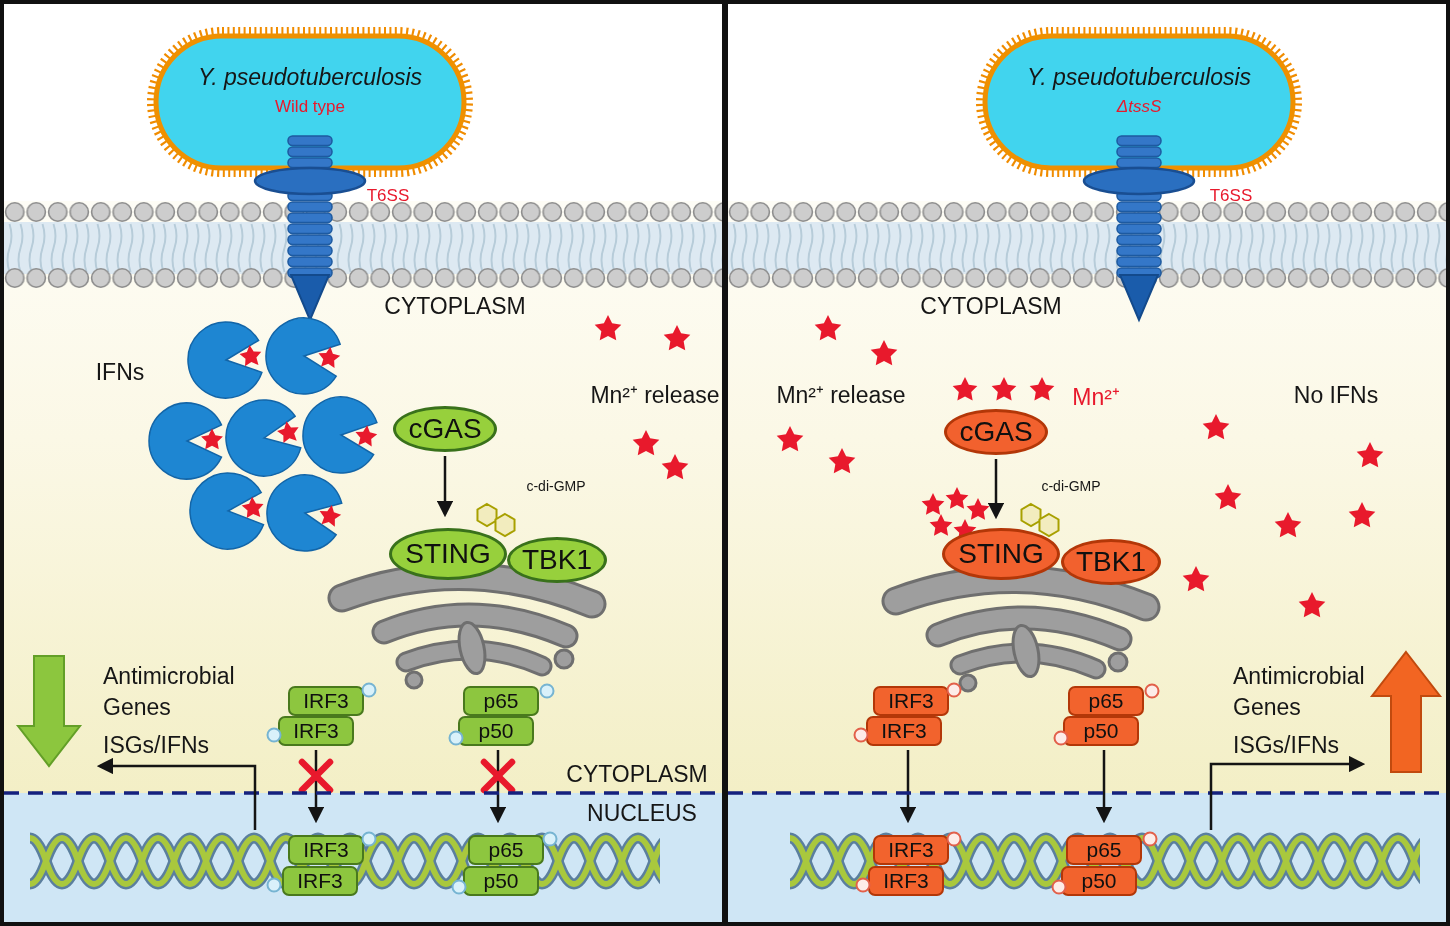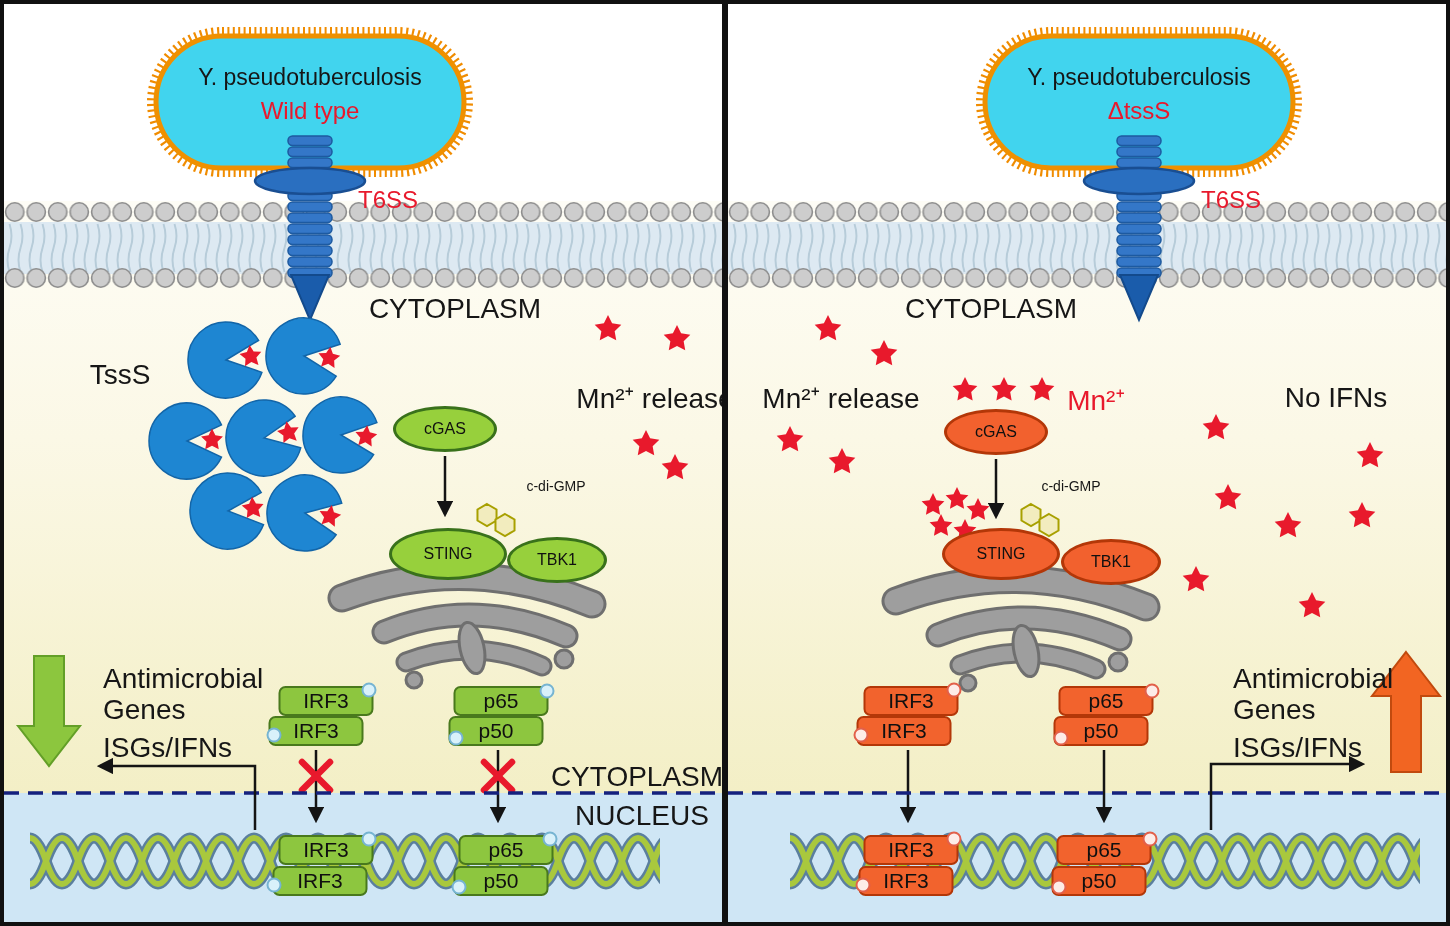--- a/index.html
+++ b/index.html
@@ -4,31 +4,31 @@
 <style>
   *{box-sizing:border-box;margin:0;padding:0}
   body{width:1450px;height:926px;background:#111;font-family:"Liberation Sans",sans-serif}
   .stage{width:1450px;height:926px;background:#111;padding:4px;display:flex;gap:6px}
   .panel{position:relative;width:718px;height:918px;background:#fff;overflow:hidden}
   .zone{position:absolute;left:0;width:100%}
   .ext{top:0;height:197px;background:#ffffff}
   .cyt{top:197px;height:592px;background:linear-gradient(180deg,#fefdf6 0%,#fbf8e6 40%,#f3efc6 100%)}
   .nuc{top:789px;height:129px;background:#cfe6f5}
   svg.art{position:absolute;left:0;top:0;width:718px;height:918px}
-  .lbl{position:absolute;font-size:28px;color:#161616;white-space:nowrap;transform:translateX(-50%)}
+  .lbl{position:absolute;font-size:23px;color:#161616;white-space:nowrap;transform:translateX(-50%)}
   .la{transform:none}
   .red{color:#e8192c}
-  .it{}
-  .f24{font-size:24px}
+  .it{font-style:italic}
+  .f24{font-size:17px}
   .f23{font-size:23px}
   .f21{font-size:14px}
-  .oval{position:absolute;transform:translate(-50%,-50%);display:flex;align-items:center;justify-content:center;border-radius:50%;font-size:16px;color:#101010}
+  .oval{position:absolute;transform:translate(-50%,-50%);display:flex;align-items:center;justify-content:center;border-radius:50%;font-size:28px;color:#101010}
   .oval.green{background:#97d03c;border:3px solid #39711b}
   .oval.orange{background:#f2612e;border:3px solid #b33708}
-  .pbox{position:absolute;width:95px;height:30px;transform:translate(-50%,-50%);display:flex;align-items:center;justify-content:center;border-radius:7px;font-size:21px;color:#101010}
+  .pbox{position:absolute;width:76px;height:30px;transform:translate(-50%,-50%);display:flex;align-items:center;justify-content:center;border-radius:7px;font-size:21px;color:#101010}
   .pbox.green{background:#8dc63f;border:2.5px solid #49791d}
   .pbox.orange{background:#f2632d;border:2.5px solid #b33708}
   .pcirc{position:absolute;width:15px;height:15px;border-radius:50%;transform:translate(-50%,-50%)}
   .pcirc.cyan{background:#d9f1fa;border:2px solid #76b4d2}
   .pcirc.pink{background:#fdece8;border:2px solid #e2604a}
 </style>
 </head>
 <body>
 
 <div class="stage">
@@ -173,21 +173,21 @@
       <rect x="26" y="822" width="630" height="70" fill="url(#dnaL)"></rect>
 
       <polyline points="251,826 251,762 96,762" fill="none" stroke="#141414" stroke-width="2.5" marker-end="url(#ahL)"></polyline>
       <path d="M30,652 L60,652 L60,722 L76,722 L45,762 L14,722 L30,722 Z" fill="#8cc63e" stroke="#639f27" stroke-width="2"></path>
     </svg>
 
     <div class="lbl it f23" style="left:306px;top:60px">Y. pseudotuberculosis</div>
     <div class="lbl red f24" style="left:306px;top:93px">Wild type</div>
     <div class="lbl red f24" style="left:384px;top:182px">T6SS</div>
     <div class="lbl" style="left:451px;top:289px">CYTOPLASM</div>
-    <div class="lbl" style="left:116px;top:355px">TssS</div>
+    <div class="lbl" style="left:116px;top:355px">IFNs</div>
     <div class="lbl" style="left:651px;top:374px">Mn²⁺ release</div>
     <div class="lbl f21" style="left:552px;top:474px">c-di-GMP</div>
     <div class="lbl" style="left:633px;top:757px">CYTOPLASM</div>
     <div class="lbl" style="left:638px;top:796px">NUCLEUS</div>
 
     <div class="oval green" style="left:441px;top:425px;width:104px;height:46px">cGAS</div>
     <div class="oval green f24" style="left:444px;top:550px;width:118px;height:52px">STING</div>
     <div class="oval green" style="left:553px;top:556px;width:100px;height:46px">TBK1</div>
 
     <div class="pbox green" style="left:322px;top:697px">IRF3</div>

